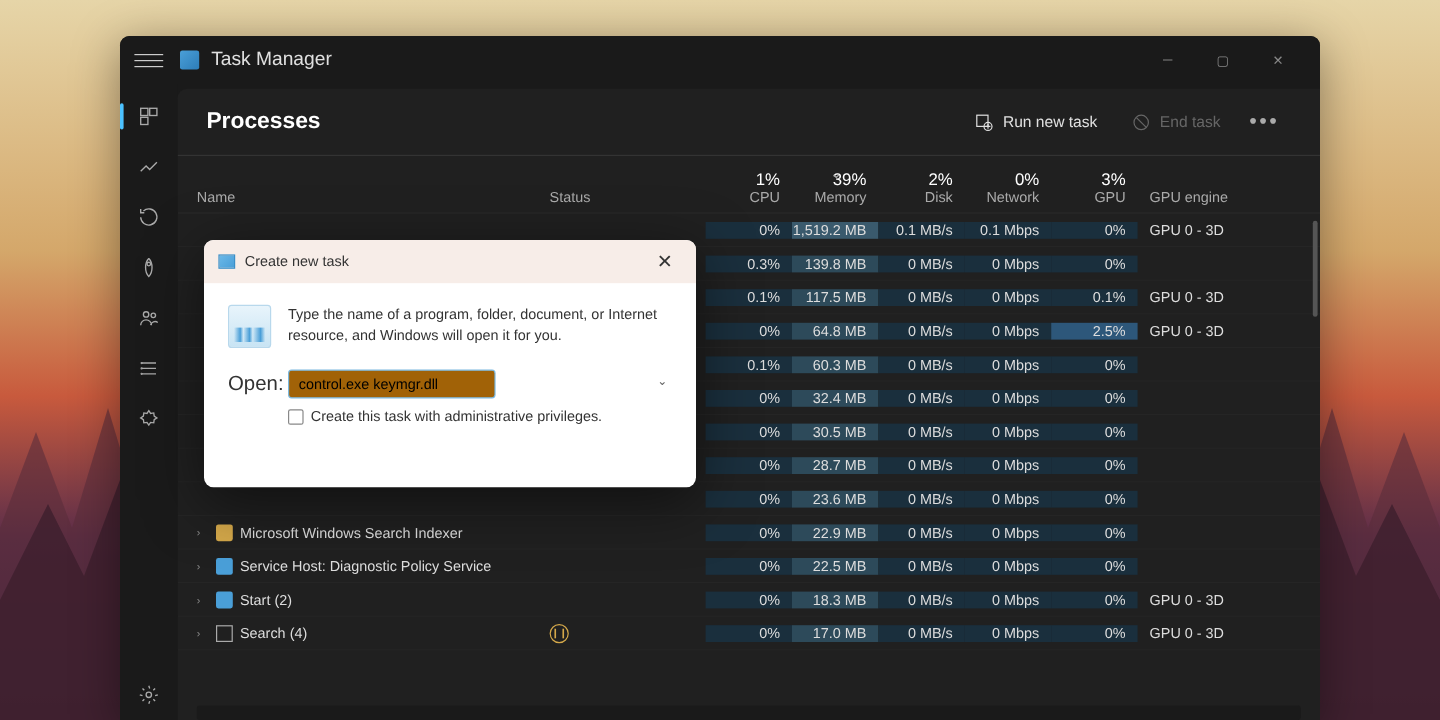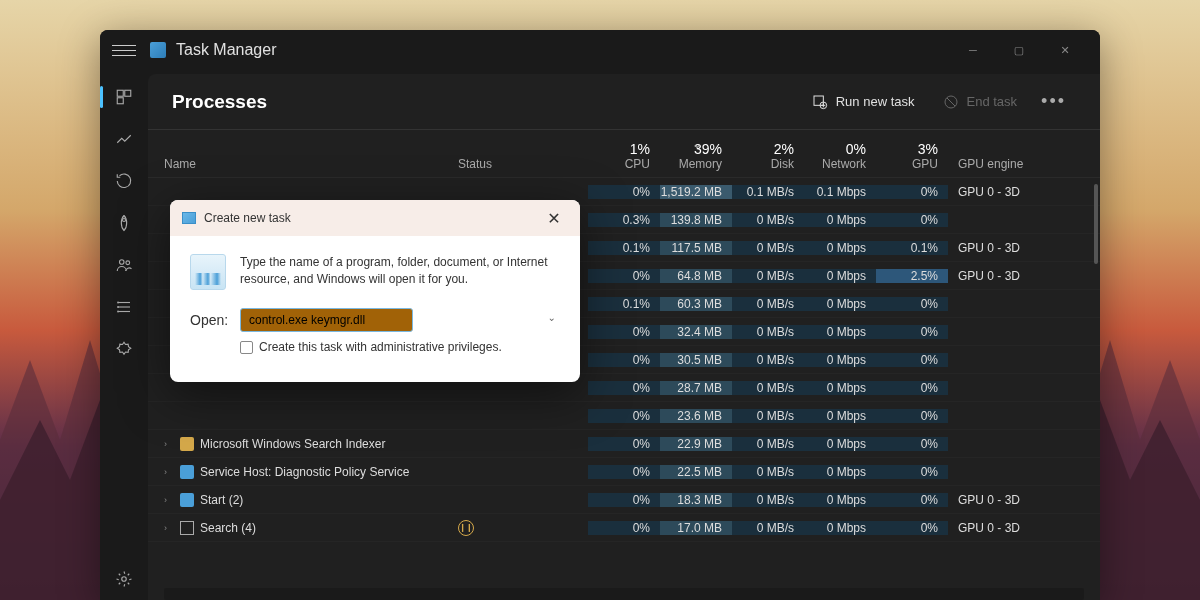--- a/index.html
+++ b/index.html
@@ -49,27 +49,27 @@
 .cell-metric.bright { background: #2d577a; }
 .cell-gpu-eng { width: 100px; padding-left: 10px; }
 .scrollbar-v { position: absolute; right: 2px; top: 6px; width: 4px; height: 80px; background: #555; border-radius: 2px; }
 .footer-bar { height: 12px; background: #1a1a1a; margin: 4px 16px 0; border-radius: 2px; }
 
 .dialog { position: absolute; left: 170px; top: 200px; width: 410px; background: #fff; border-radius: 8px; box-shadow: 0 12px 48px rgba(0,0,0,0.5); overflow: hidden; }
 .dlg-title { height: 36px; display: flex; align-items: center; padding: 0 12px; background: #f7ede8; }
 .dlg-app-icon { width: 14px; height: 12px; background: linear-gradient(135deg, #6bb8e8, #4a9fd8); margin-right: 8px; border: 1px solid #3a8fc8; }
 .dlg-title-text { flex: 1; font-size: 12px; color: #333; }
 .dlg-close { width: 28px; height: 28px; display: flex; align-items: center; justify-content: center; font-size: 16px; color: #333; cursor: pointer; }
-.dlg-body { padding: 18px 20px 6px; }
+.dlg-body { padding: 18px 20px 30px; }
 .dlg-desc-row { display: flex; gap: 14px; margin-bottom: 18px; }
 .dlg-icon-big { width: 36px; height: 36px; background: linear-gradient(180deg, #e8f4fb, #c8e4f4); border: 1px solid #b8d8ec; border-radius: 3px; flex-shrink: 0; position: relative; }
 .dlg-icon-big::after { content: ''; position: absolute; left: 4px; right: 4px; top: 18px; height: 12px; background: linear-gradient(90deg, transparent 0%, #4a9fd8 20%, transparent 30%, #4a9fd8 50%, transparent 60%, #4a9fd8 85%, transparent 100%); }
 .dlg-desc { font-size: 12px; color: #333; line-height: 1.45; }
 .dlg-input-row { display: flex; align-items: center; gap: 12px; margin-bottom: 8px; }
-.dlg-label { font-size: 14px; color: #333; width: 38px; }
+.dlg-label { font-size: 17px; color: #333; width: 38px; }
 .dlg-input { flex: 1; height: 24px; border: 1px solid #7ab8e0; border-radius: 3px; padding: 0 8px; font-size: 12px; background: #a16207; position: relative; }
 .dlg-dropdown { position: absolute; right: 4px; top: 4px; color: #666; font-size: 10px; pointer-events: none; }
 .dlg-input-wrap { flex: 1; position: relative; }
 .dlg-check-row { display: flex; align-items: center; gap: 6px; margin-left: 50px; margin-bottom: 22px; }
 .dlg-check { width: 13px; height: 13px; border: 1px solid #888; border-radius: 2px; }
 .dlg-check-label { font-size: 12px; color: #333; }
 .dlg-buttons { display: flex; justify-content: flex-end; gap: 10px; }
 .dlg-btn { min-width: 80px; height: 28px; border: 1px solid #ccc; background: #fff; border-radius: 4px; font-size: 12px; cursor: pointer; }
 .dlg-btn.primary { border-color: #0078d4; color: #0078d4; }
 </style>

